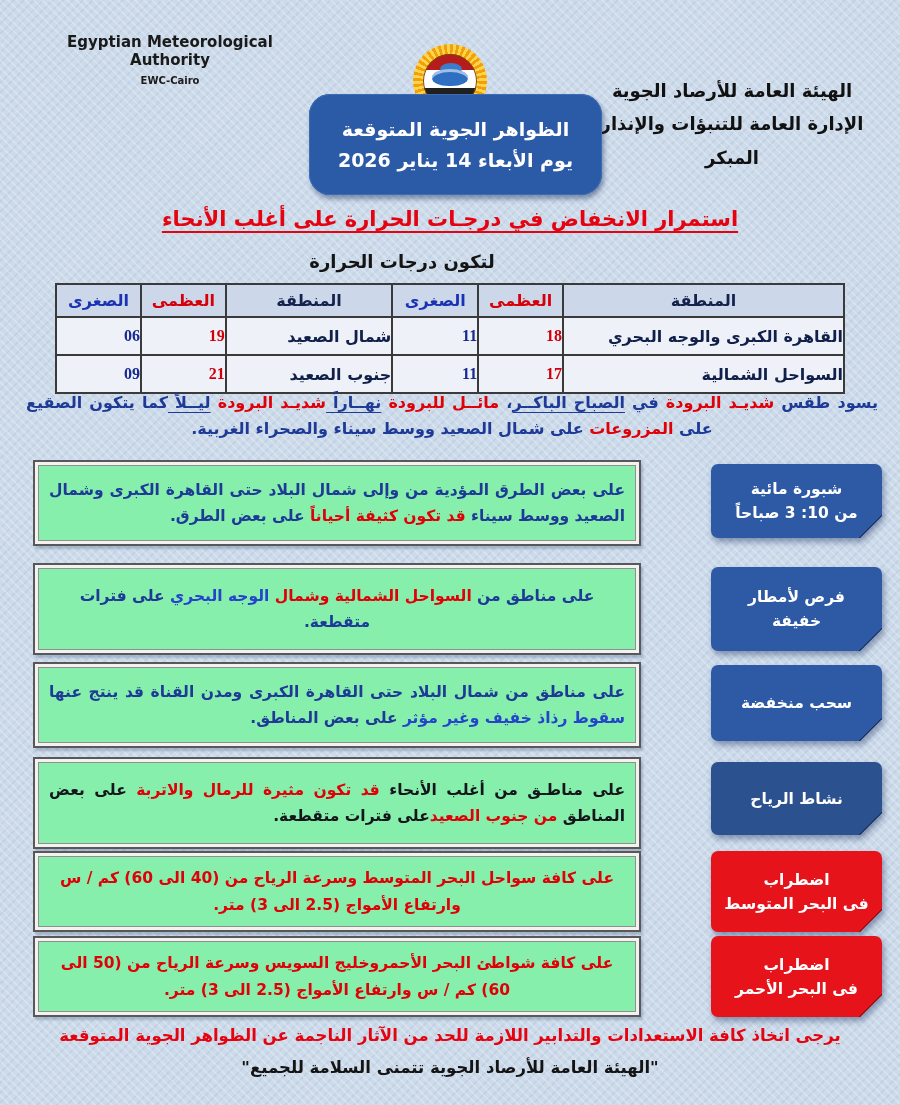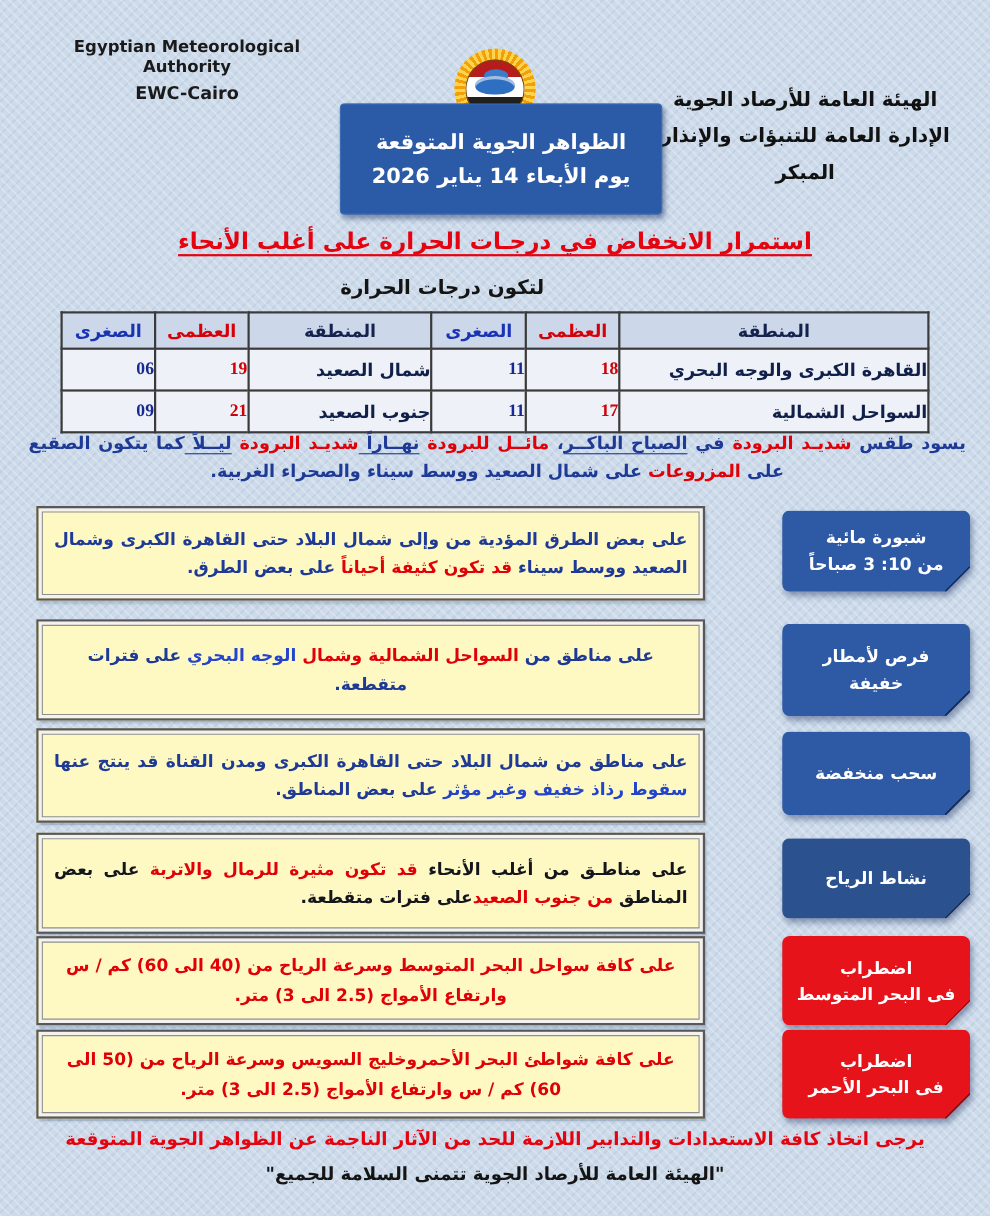--- a/index.html
+++ b/index.html
@@ -8,32 +8,32 @@
     font-family:"DejaVu Sans",sans-serif;
     background-color:#ccdaea;
     background-image:
       repeating-linear-gradient(45deg, rgba(255,255,255,.22) 0 2px, transparent 2px 6px),
       repeating-linear-gradient(-45deg, rgba(150,175,205,.18) 0 2px, transparent 2px 7px);
   }
   .abs{position:absolute;}
   
   .en-header{left:40px;top:33px;width:260px;text-align:center;color:#1a1a1a;font-weight:bold;}
   .en-header .l1{font-size:15px;}
-  .en-header .l2{font-size:16px;margin-top:6px;}
+  .en-header .l2{font-size:10px;margin-top:6px;}
   .ar-header{right:18px;top:26px;width:300px;text-align:center;color:#111;font-weight:bold;font-size:18px;line-height:1.85;direction:rtl;margin-top:48px;}
   
   .logo{left:413px;top:44px;width:74px;height:74px;border-radius:50%;
     background:repeating-conic-gradient(#f2a007 0deg 5deg,#ffd34d 5deg 10deg);}
   .logo .inner{position:absolute;left:10px;top:10px;width:54px;height:54px;border-radius:50%;overflow:hidden;
     background:linear-gradient(180deg,#b71c1c 0 30%,#ffffff 30% 63%,#20201e 63% 100%);box-shadow:0 0 0 1px #7a4a00 inset;}
   .logo .cloud{position:absolute;left:9px;top:15px;width:36px;height:17px;border-radius:50% 50% 45% 45%;
     background:#2f6fc2;box-shadow:inset 0 3px 0 rgba(255,255,255,.55);}
   .logo .cloud2{position:absolute;left:17px;top:9px;width:22px;height:12px;border-radius:50%;background:#3c7ccd;}
   
-  .title-box{left:309px;top:94px;width:293px;height:101px;background:#2b5aa6;border-radius:4px;
+  .title-box{left:309px;top:94px;width:293px;height:101px;background:#2b5aa6;border-radius:21px;
     box-shadow:2px 4px 5px rgba(25,45,90,.45), inset 0 0 0 1px #3d6cb6;
     color:#fff;font-weight:bold;text-align:center;direction:rtl;
     display:flex;flex-direction:column;justify-content:center;gap:9px;font-size:19px;}
   
   .headline{left:0;top:207px;width:900px;text-align:center;direction:rtl;
     color:#e60310;font-weight:bold;font-size:21px;text-decoration:underline;text-underline-offset:5px;}
   .subheadline{left:0;top:251px;width:804px;text-align:center;direction:rtl;
     color:#141414;font-weight:bold;font-size:18px;}
   
   table.temps{position:absolute;left:55px;top:283px;width:790px;border-collapse:collapse;direction:rtl;
@@ -50,21 +50,21 @@
   td.min{color:#182a91;}
   
   .intro{left:26px;top:390px;width:852px;direction:rtl;text-align:justify;text-align-last:center;
     font-weight:bold;font-size:16px;line-height:1.65;}
   .seg-navy{color:#1e3a96;}
   .seg-red{color:#e00007;}
   .seg-navy-u{color:#1e3a96;text-decoration:underline;text-underline-offset:4px;}
   .seg-blue{color:#2344cb;}
   .seg-black{color:#15151c;}
   
-  .tbox{position:absolute;left:33px;width:608px;background:#fef9c3;
+  .tbox{position:absolute;left:33px;width:608px;background:#86efac;
     border:2px solid #58585a;
     box-shadow:inset 0 0 0 3px #f3f2ef, inset 0 0 0 4px #8f8f91, 2px 3px 2px rgba(90,110,140,.35);
     display:flex;align-items:center;direction:rtl;
     font-weight:bold;font-size:15.5px;line-height:1.7;padding:6px 14px;box-sizing:border-box;}
   .tbox .txt{width:100%;text-align:justify;text-align-last:right;}
   .tbox .txt.center{text-align:center;text-align-last:center;}
   .label-tag{position:absolute;left:711px;width:171px;color:#fff;font-weight:bold;font-size:15.5px;
     text-align:center;direction:rtl;display:flex;flex-direction:column;justify-content:center;gap:6px;
     border-radius:7px;clip-path:polygon(0 0,100% 0,100% calc(100% - 22px),calc(100% - 22px) 100%,0 100%);
     box-sizing:border-box;padding:6px 4px;}

